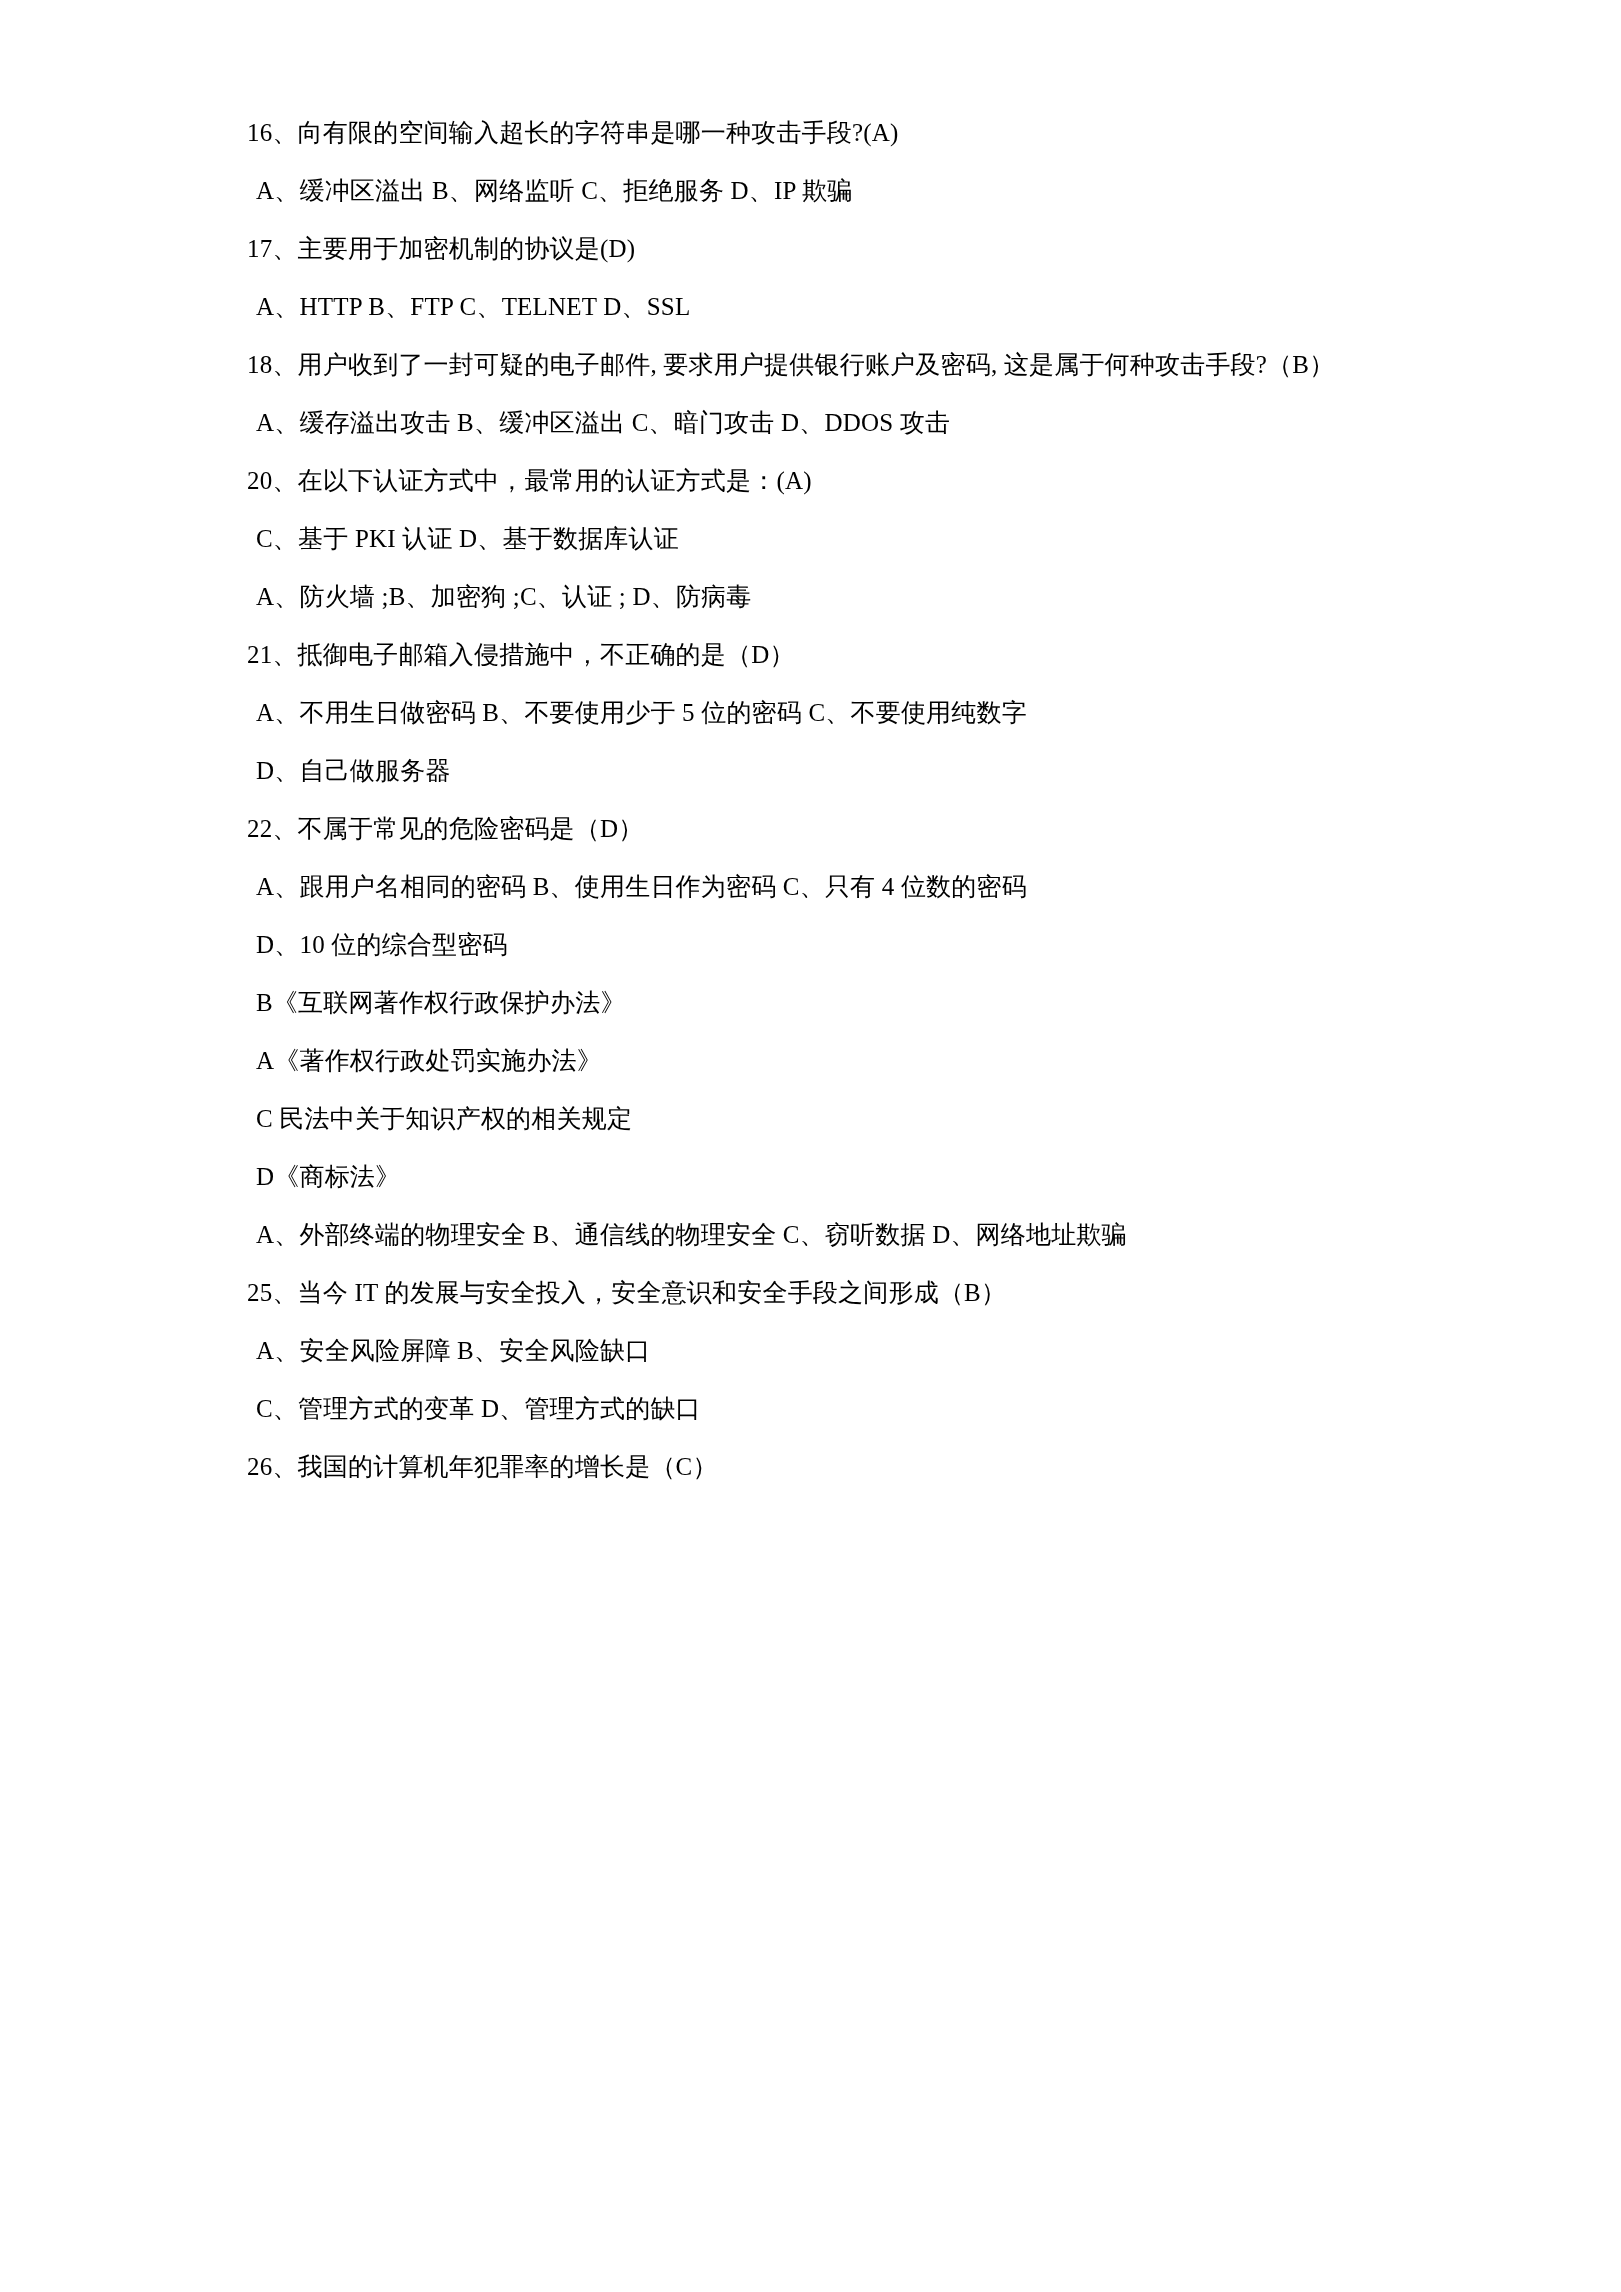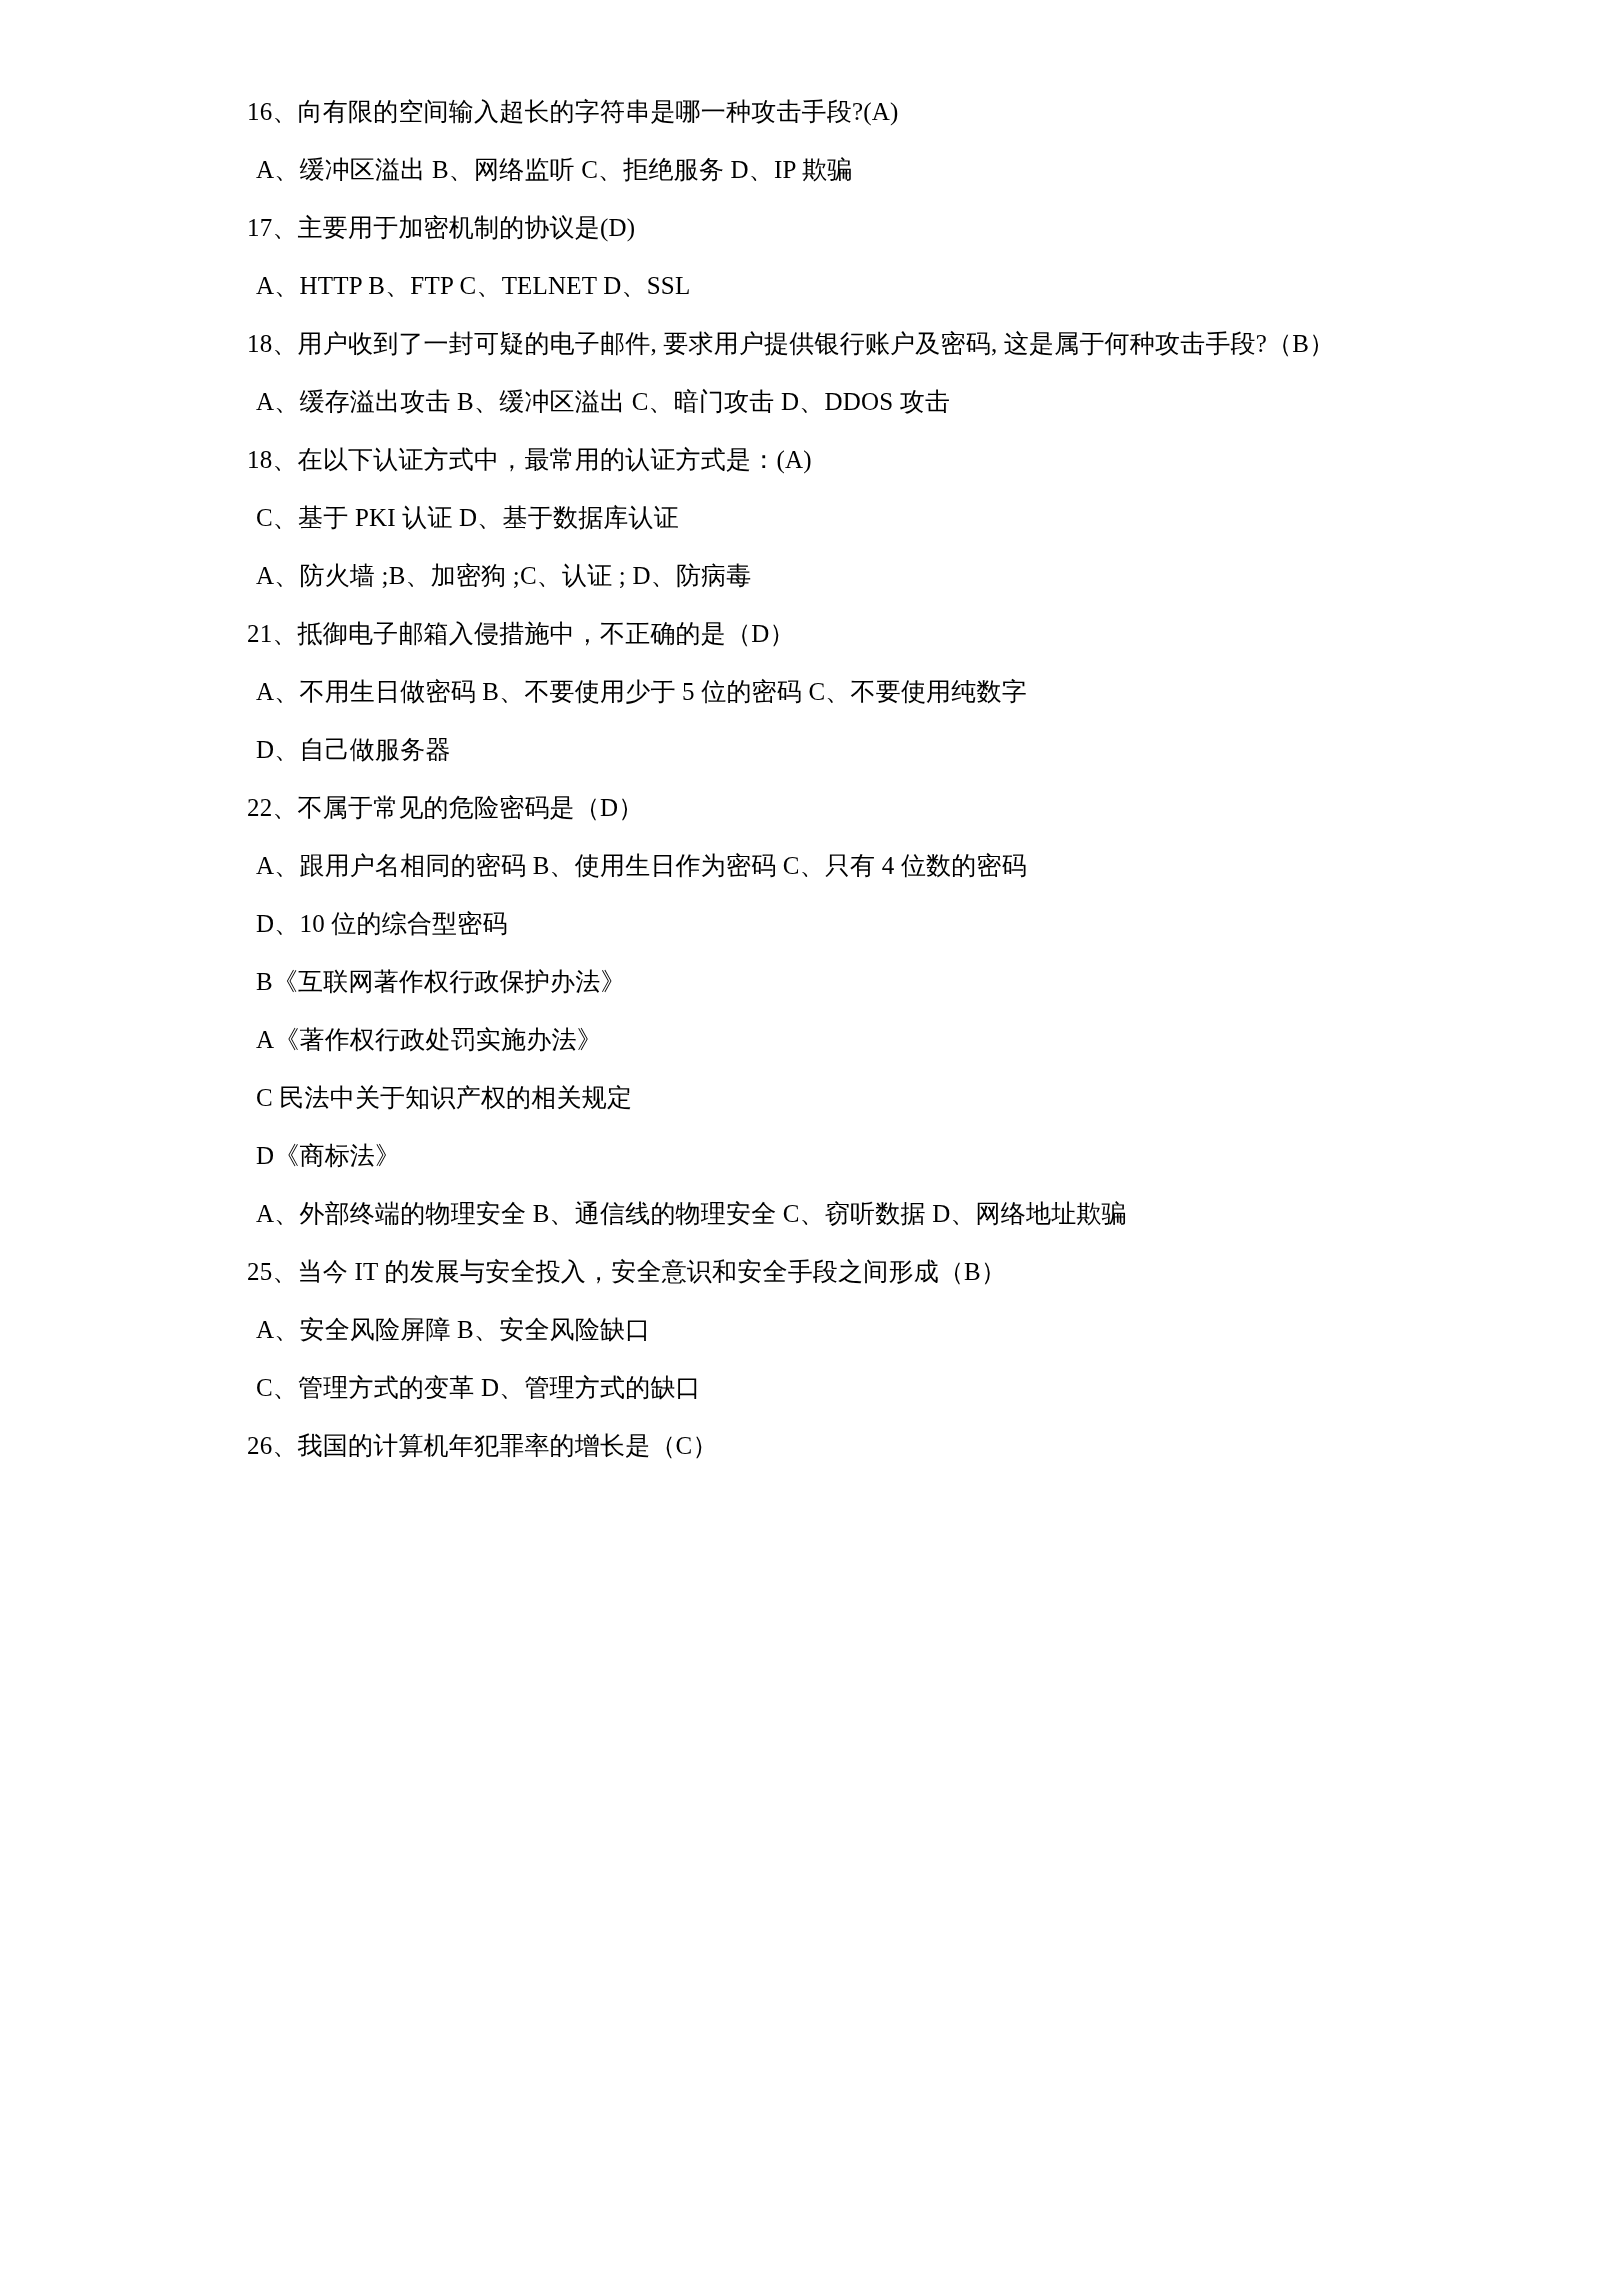--- a/index.html
+++ b/index.html
@@ -12,21 +12,21 @@
     height: 2293px;
     font-family: "Liberation Serif", "DejaVu Serif", serif;
     color: #000000;
     overflow: hidden;
   }
   .page {
     position: relative;
     width: 1621px;
     height: 2293px;
     box-sizing: border-box;
-    padding: 83px 206px 0 206px;
+    padding: 104px 206px 0 206px;
   }
   .content {
     width: 1210px;
   }
   p {
     margin: 0 0 0 0;
     font-size: 25px;
     line-height: 58px;
     letter-spacing: 0.2px;
     text-align: justify;
@@ -47,21 +47,21 @@
 
     <p class="q">16、向有限的空间输入超长的字符串是哪一种攻击手段?(A)</p>
     <p class="opt">A、缓冲区溢出 B、网络监听 C、拒绝服务 D、IP 欺骗</p>
 
     <p class="q">17、主要用于加密机制的协议是(D)</p>
     <p class="opt">A、HTTP B、FTP C、TELNET D、SSL</p>
 
     <p class="q">18、用户收到了一封可疑的电子邮件, 要求用户提供银行账户及密码, 这是属于何种攻击手段?（B）</p>
     <p class="opt">A、缓存溢出攻击 B、缓冲区溢出 C、暗门攻击 D、DDOS 攻击</p>
 
-    <p class="q">18、在以下认证方式中，最常用的认证方式是：(A)</p>
+    <p class="q">20、在以下认证方式中，最常用的认证方式是：(A)</p>
     <p class="opt">C、基于 PKI 认证 D、基于数据库认证</p>
 
     <p class="opt">A、防火墙 ;B、加密狗 ;C、认证 ; D、防病毒</p>
 
     <p class="q">21、抵御电子邮箱入侵措施中，不正确的是（D）</p>
     <p class="opt">A、不用生日做密码 B、不要使用少于 5 位的密码 C、不要使用纯数字</p>
     <p class="opt">D、自己做服务器</p>
 
     <p class="q">22、不属于常见的危险密码是（D）</p>
     <p class="opt">A、跟用户名相同的密码 B、使用生日作为密码 C、只有 4 位数的密码</p>

